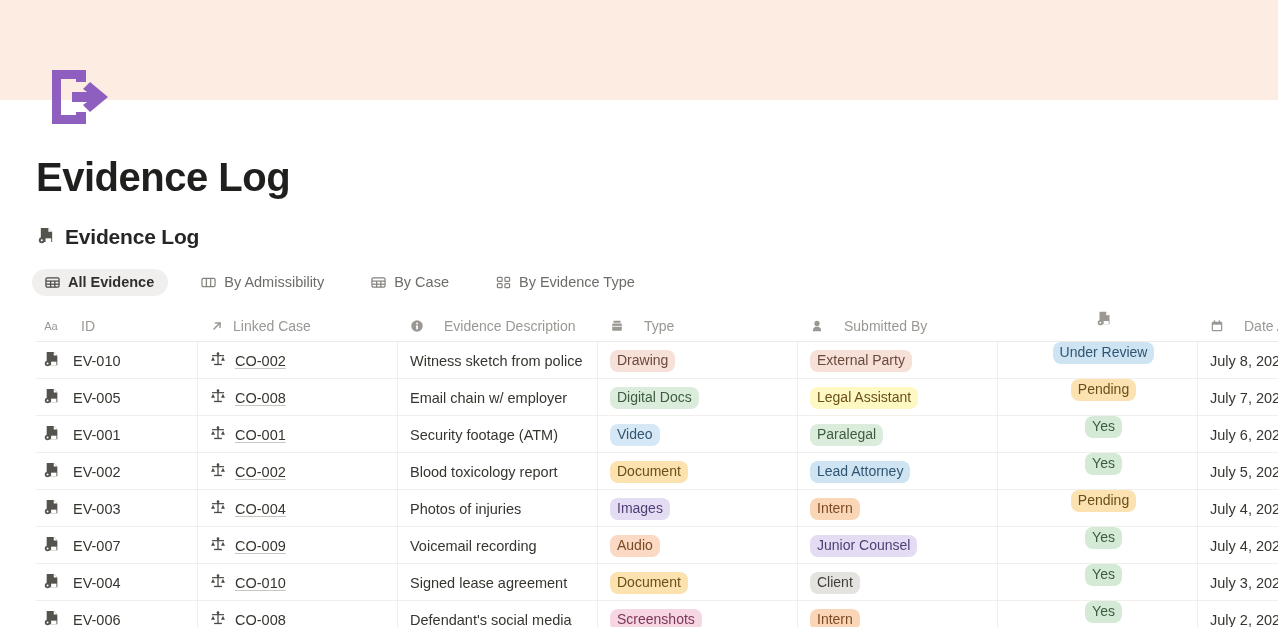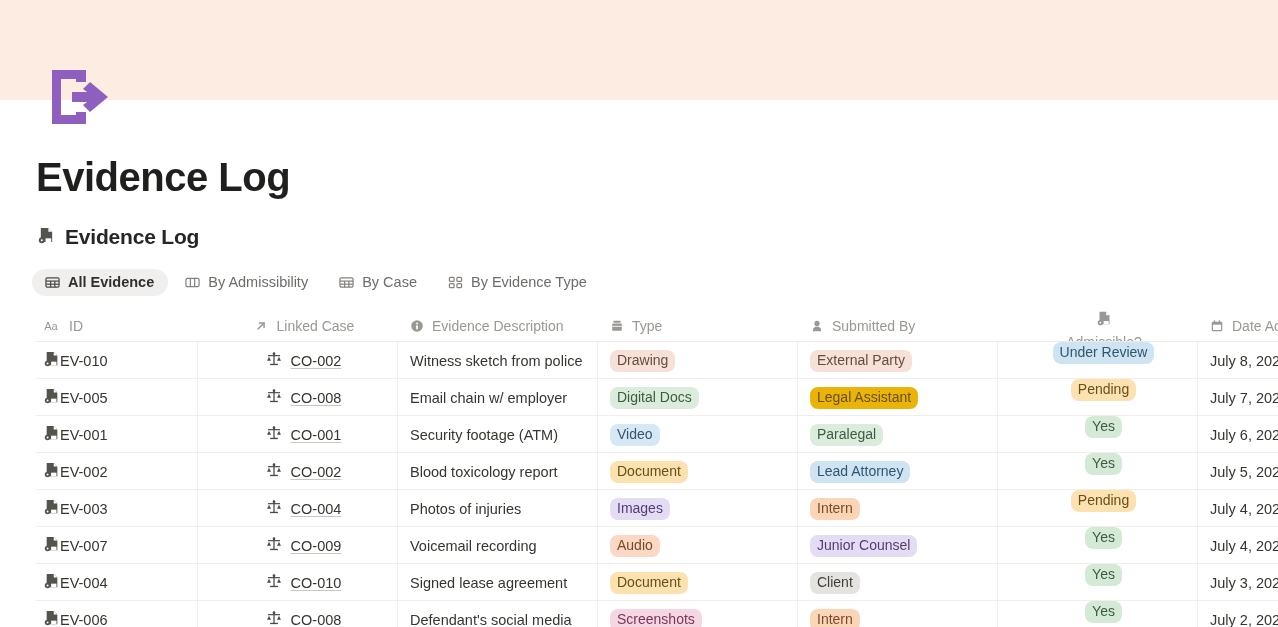--- a/index.html
+++ b/index.html
@@ -54,21 +54,21 @@
     color: #262625;
     letter-spacing: -0.2px;
   }
 
   
   .tabs {
     position: absolute;
     left: 32px; top: 269px;
     display: flex;
     align-items: center;
-    gap: 4px;
+    gap: 20px;
   }
   .tab {
     display: flex;
     align-items: center;
     gap: 8px;
     padding: 5px 14px 6px 13px;
     border-radius: 16px;
     font-size: 14.5px;
     color: #6d6c68;
     white-space: nowrap;
@@ -87,21 +87,21 @@
     width: 1278px;
   }
   .thead {
     display: flex;
     height: 31px;
     border-bottom: 1px solid #eceae7;
   }
   .th {
     display: flex;
     align-items: center;
-    gap: 8px;
+    gap: 20px;
     padding-left: 12px;
     font-size: 14px;
     color: #9b9893;
     white-space: nowrap;
     overflow: hidden;
     flex: none;
   }
   .th:first-child { padding-left: 8px; }
   .th svg { flex: none; display: block; }
 
@@ -115,26 +115,26 @@
     align-items: center;
     padding-left: 12px;
     font-size: 14.5px;
     color: #37352f;
     white-space: nowrap;
     overflow: hidden;
     flex: none;
     border-right: 1px solid #f1efec;
     height: 37px;
   }
-  .td:first-child { padding-left: 8px; gap: 0; text-align: center; }
+  .td:first-child { padding-left: 8px; gap: 13px; text-align: center; }
   .td.nodiv { border-right: none; }
 
   
   .c0 { width: 162px; }
-  .c1 { width: 200px; gap: 9px; justify-content: center; }
+  .c1 { width: 200px; gap: 9px; }
   .c2 { width: 200px; text-align: center; }
   .c3 { width: 200px; }
   .c4 { width: 200px; }
   .c5 { width: 200px; flex-direction: column; }
   .c6 { width: 120px; }
 
   .link-text {
     text-decoration: underline;
     text-underline-offset: 2px;
     text-decoration-color: #c9c6c1;
@@ -378,21 +378,21 @@
               </svg></span>
             <span class="link-text">CO-008</span>
           </div>
           <div class="td c2">
             <span>Email chain w/ employer</span>
           </div>
           <div class="td c3">
             <span class="chip" style="background:#dcecdc;color:#3c5c3e">Digital Docs</span>
           </div>
           <div class="td c4">
-            <span class="chip" style="background:#eab308;color:#6b4f18">Legal Assistant</span>
+            <span class="chip" style="background:#fef9c3;color:#6b4f18">Legal Assistant</span>
           </div>
           <div class="td c5">
             <span class="chip" style="background:#fbe2b0;color:#6b4f18">Pending</span>
           </div>
           <div class="td c6 nodiv">
             <span class="date-text">July 7, 2025</span>
           </div>
         </div>
         <div class="row">
           <div class="td c0">

